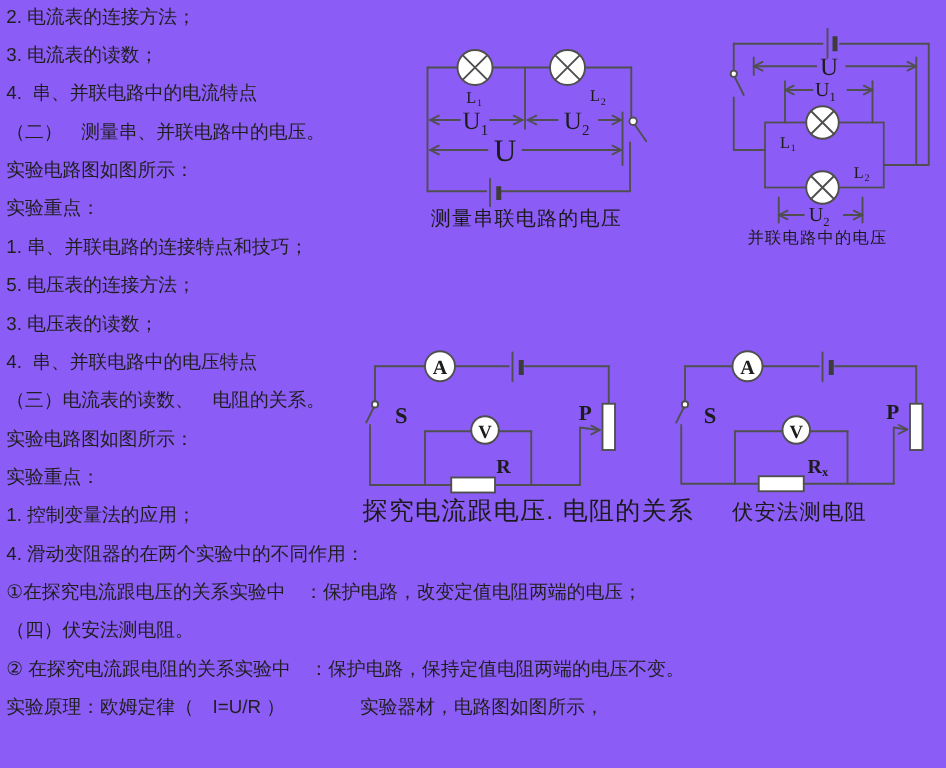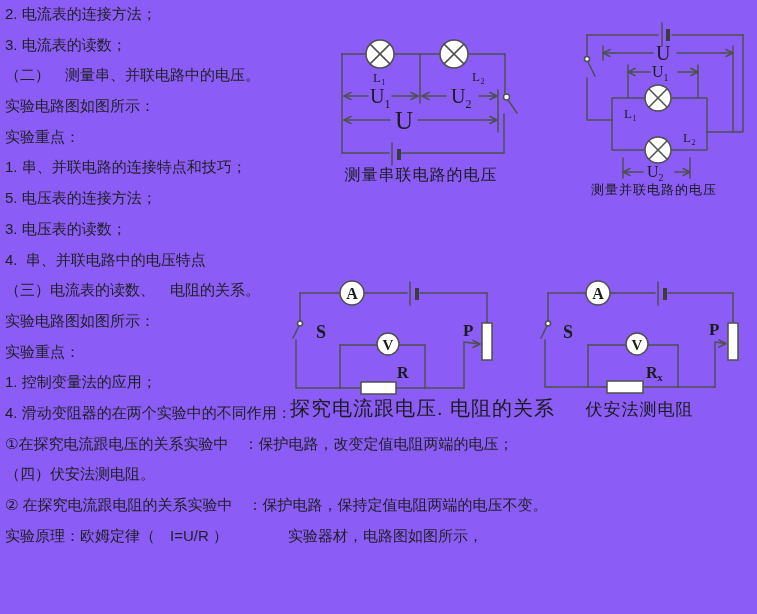--- a/index.html
+++ b/index.html
@@ -32,20 +32,21 @@
   svg .blab  { font-weight:bold; }
 </style>
 </head>
 <body>
 
 <div id="page">
 
   <div id="text-column">
       <div class="tline">2. 电流表的连接方法；</div>
       <div class="tline">3. 电流表的读数；</div>
+      <div class="tline">4.  串、并联电路中的电流特点</div>
       <div class="tline">（二）　测量串、并联电路中的电压。</div>
       <div class="tline">实验电路图如图所示：</div>
       <div class="tline">实验重点：</div>
       <div class="tline">1. 串、并联电路的连接特点和技巧；</div>
       <div class="tline">5. 电压表的连接方法；</div>
       <div class="tline">3. 电压表的读数；</div>
       <div class="tline">4.  串、并联电路中的电压特点</div>
       <div class="tline">（三）电流表的读数、　电阻的关系。</div>
       <div class="tline">实验电路图如图所示：</div>
       <div class="tline">实验重点：</div>
@@ -142,21 +143,21 @@
     <text x="76" y="48" font-size="20">U</text>
     <text x="72" y="65" font-size="16">U</text>
     <text x="83.5" y="69" font-size="10">1</text>
     <text x="44" y="106" font-size="13">L</text>
     <text x="52.5" y="109" font-size="8">1</text>
     <text x="103" y="130" font-size="13">L</text>
     <text x="111.5" y="133" font-size="8">2</text>
     <text x="67" y="165" font-size="16">U</text>
     <text x="78.5" y="169" font-size="10">2</text>
   </svg>
-  <div class="caption" id="cap-parallel">测量并联电路的电压</div>
+  <div class="caption" id="cap-parallel">并联电路中的电压</div>
 
   <svg class="diagram" style="left:290px; top:278px;" width="225" height="130" viewBox="0 0 225 130">
     <g>
       <path class="wire" d="M10,15 H117 M130,15 H197"></path>
       <path class="wire" d="M197,15 V45"></path>
       <path class="wire" d="M10,15 V43"></path>
       <path class="wire" d="M6,62 V110 M6,110 H174"></path>
       <path class="wire" d="M50,67 H135"></path>
       <path class="wire" d="M50,67 V110 M135,67 V110"></path>
     </g>

